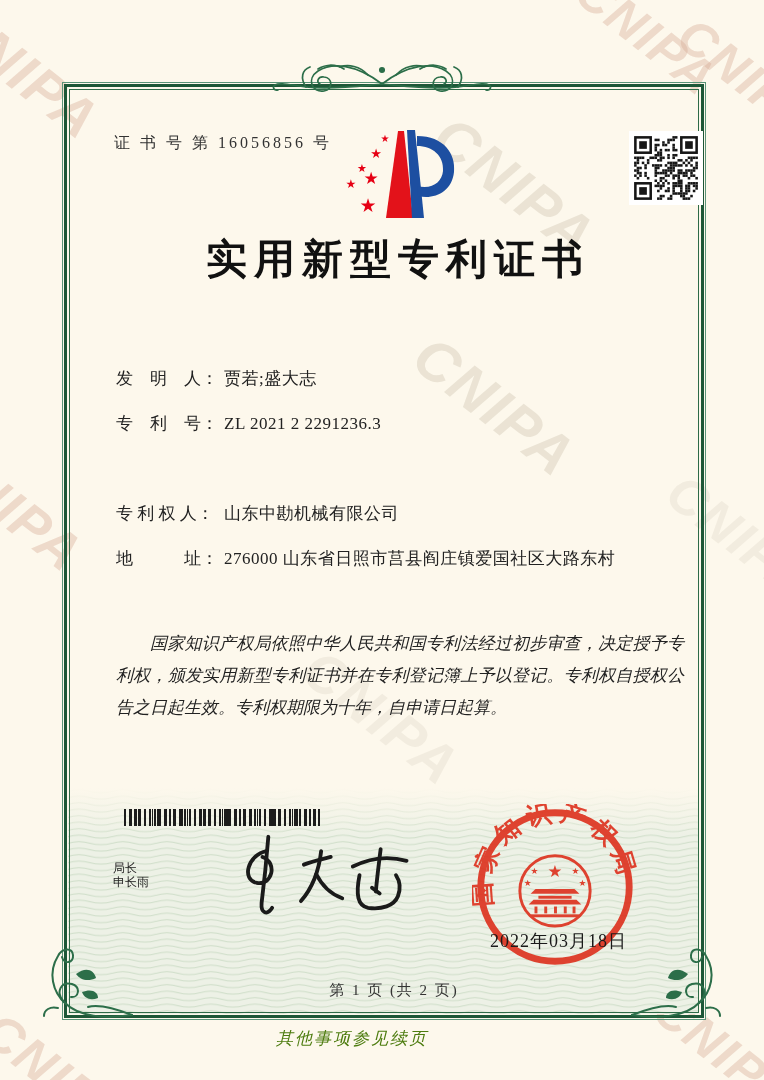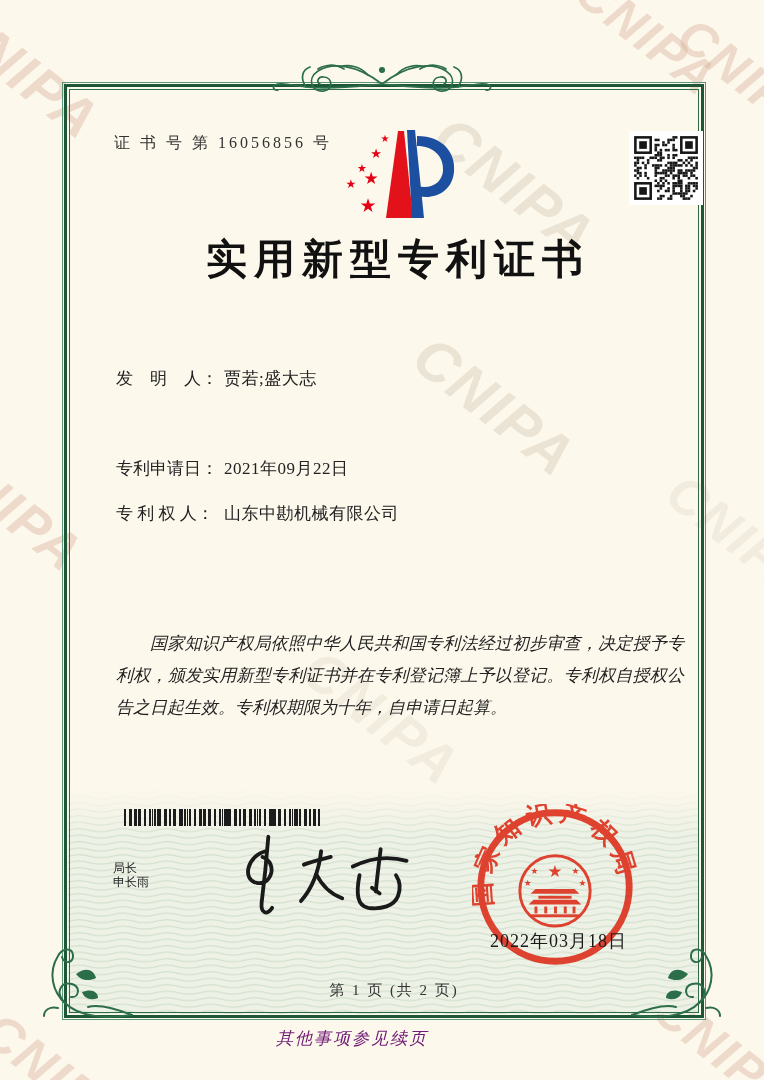--- a/index.html
+++ b/index.html
@@ -56,21 +56,21 @@
           font-family:"Liberation Sans","DejaVu Sans",sans-serif;}
   .signer-title{top:860px;}
   .signer-name{top:874px;}
   .signature{position:absolute;left:212px;top:832px;}
   .seal{position:absolute;left:456px;top:804px;opacity:.88;}
   .seal-date{position:absolute;left:474px;top:929px;width:150px;font-size:18px;
              letter-spacing:1px;color:#1a1a1a;white-space:nowrap;}
   .page-info{position:absolute;left:0;top:981px;width:756px;text-align:center;
              font-size:15px;letter-spacing:2px;color:#333;}
   .footer-note{position:absolute;left:0;top:1027px;width:672px;text-align:center;
-               font-size:17px;font-style:italic;letter-spacing:2px;color:#701a75;}
+               font-size:17px;font-style:italic;letter-spacing:2px;color:#4d7c0f;}
   svg{display:block;}
 </style>
 </head>
 <body>
 
 <span class="wm wm-pink" style="left:-30px;top:-10px;font-size:56px;">CNIPA</span>
 <span class="wm wm-pink" style="left:600px;top:-38px;font-size:50px;">CNIPA</span>
 <span class="wm wm-pink" style="left:702px;top:6px;font-size:50px;">CNIPA</span>
 <span class="wm wm-grey" style="left:462px;top:102px;font-size:58px;">CNIPA</span>
 <span class="wm wm-grey" style="left:442px;top:322px;font-size:58px;">CNIPA</span>
@@ -387,25 +387,28 @@
           </g>
       </g>
     </svg>
   </div>
 
   <div class="title">实用新型专利证书</div>
 
   <div class="field f1">
     <span class="flabel">发　明　人：</span><span class="fvalue">贾若;盛大志</span>
   </div>
-  <div class="field f3">
-    <span class="flabel">专利申请日：</span><span class="fvalue">2021年09月22日</span>
+  <div class="field f2">
+    <span class="flabel">专　利　号：</span><span class="fvalue">ZL 2021 2 2291236.3</span>
   </div>
   <div class="field f4">
     <span class="flabel">专 利 权 人：</span><span class="fvalue">山东中勘机械有限公司</span>
+  </div>
+  <div class="field f5">
+    <span class="flabel">地　　　址：</span><span class="fvalue">276000 山东省日照市莒县阎庄镇爱国社区大路东村</span>
   </div>
 
   <div class="paras">
     <p>国家知识产权局依照中华人民共和国专利法经过初步审查，决定授予专利权，颁发实用新型专利证书并在专利登记簿上予以登记。专利权自授权公告之日起生效。专利权期限为十年，自申请日起算。</p>
   </div>
 
   <div class="barcode"></div>
 
   <div class="signer signer-title">局长</div>
   <div class="signer signer-name">申长雨</div>

